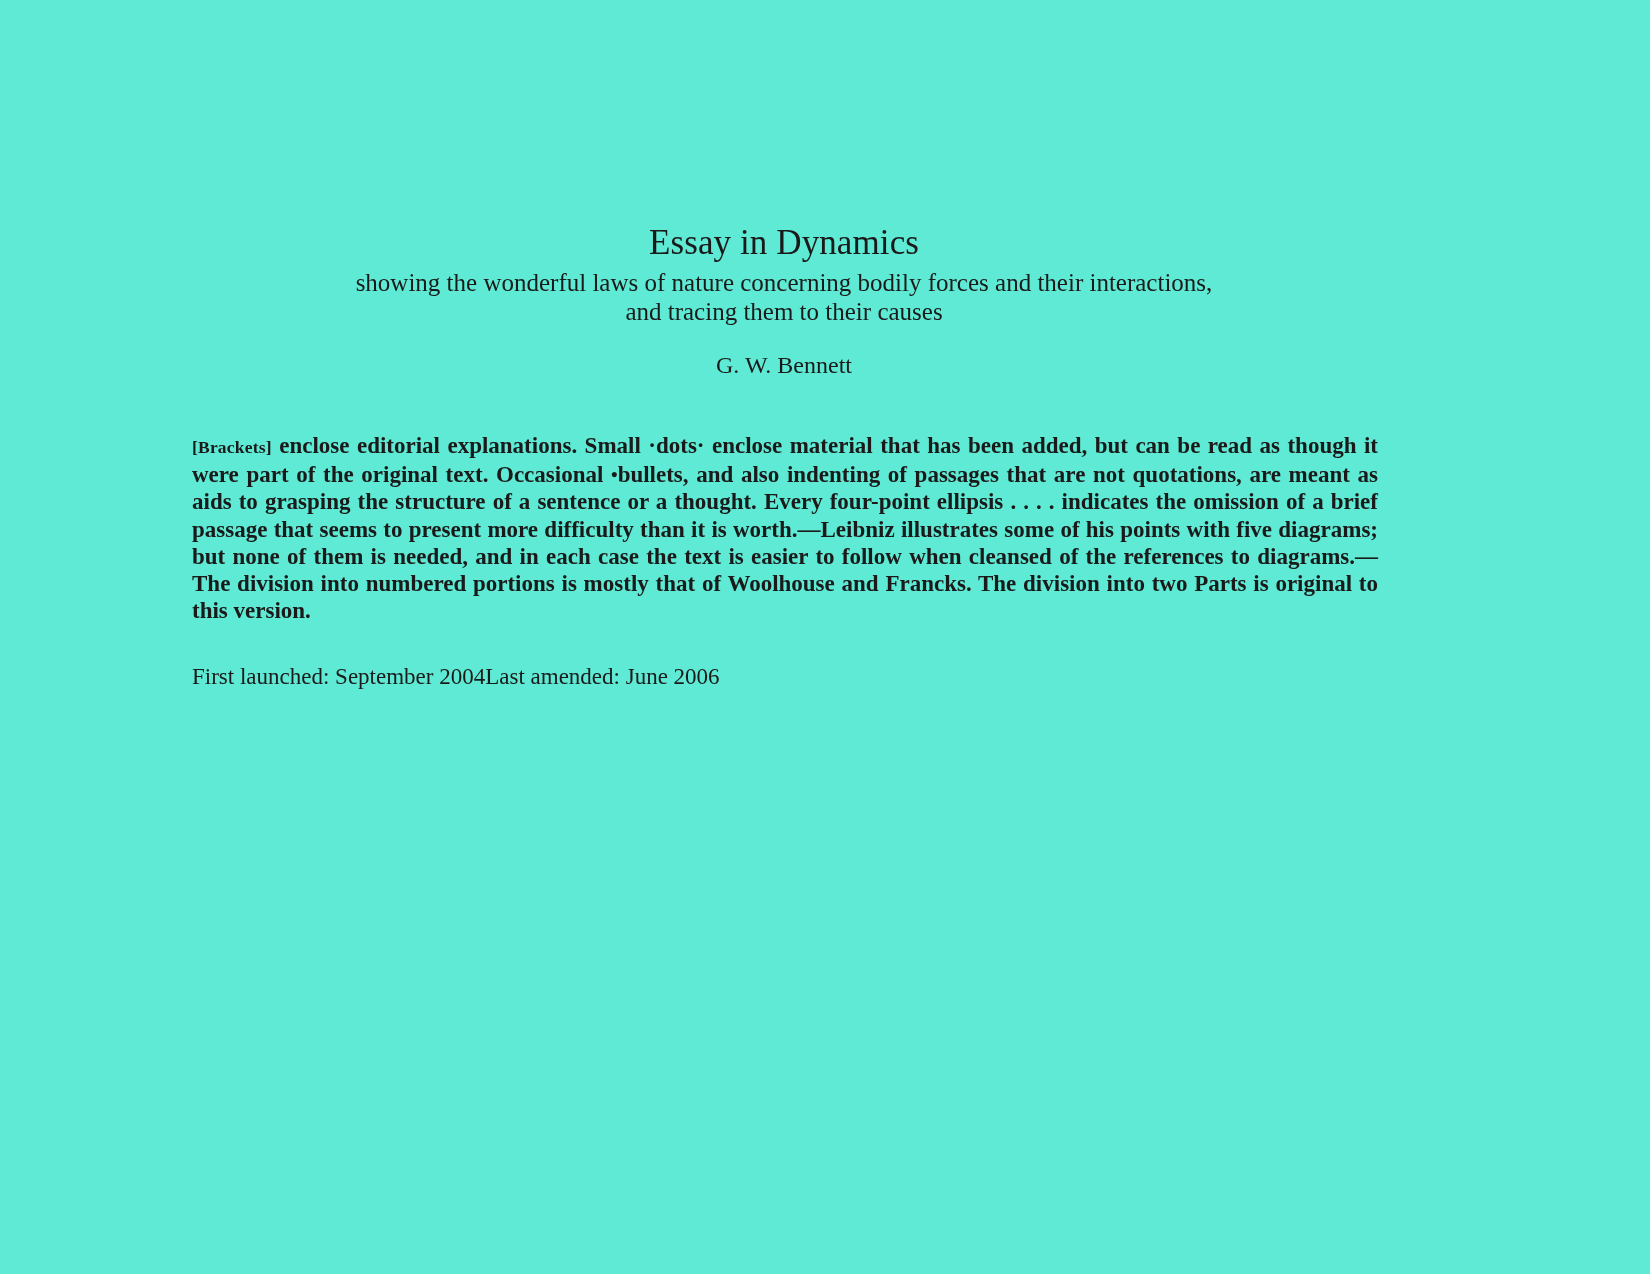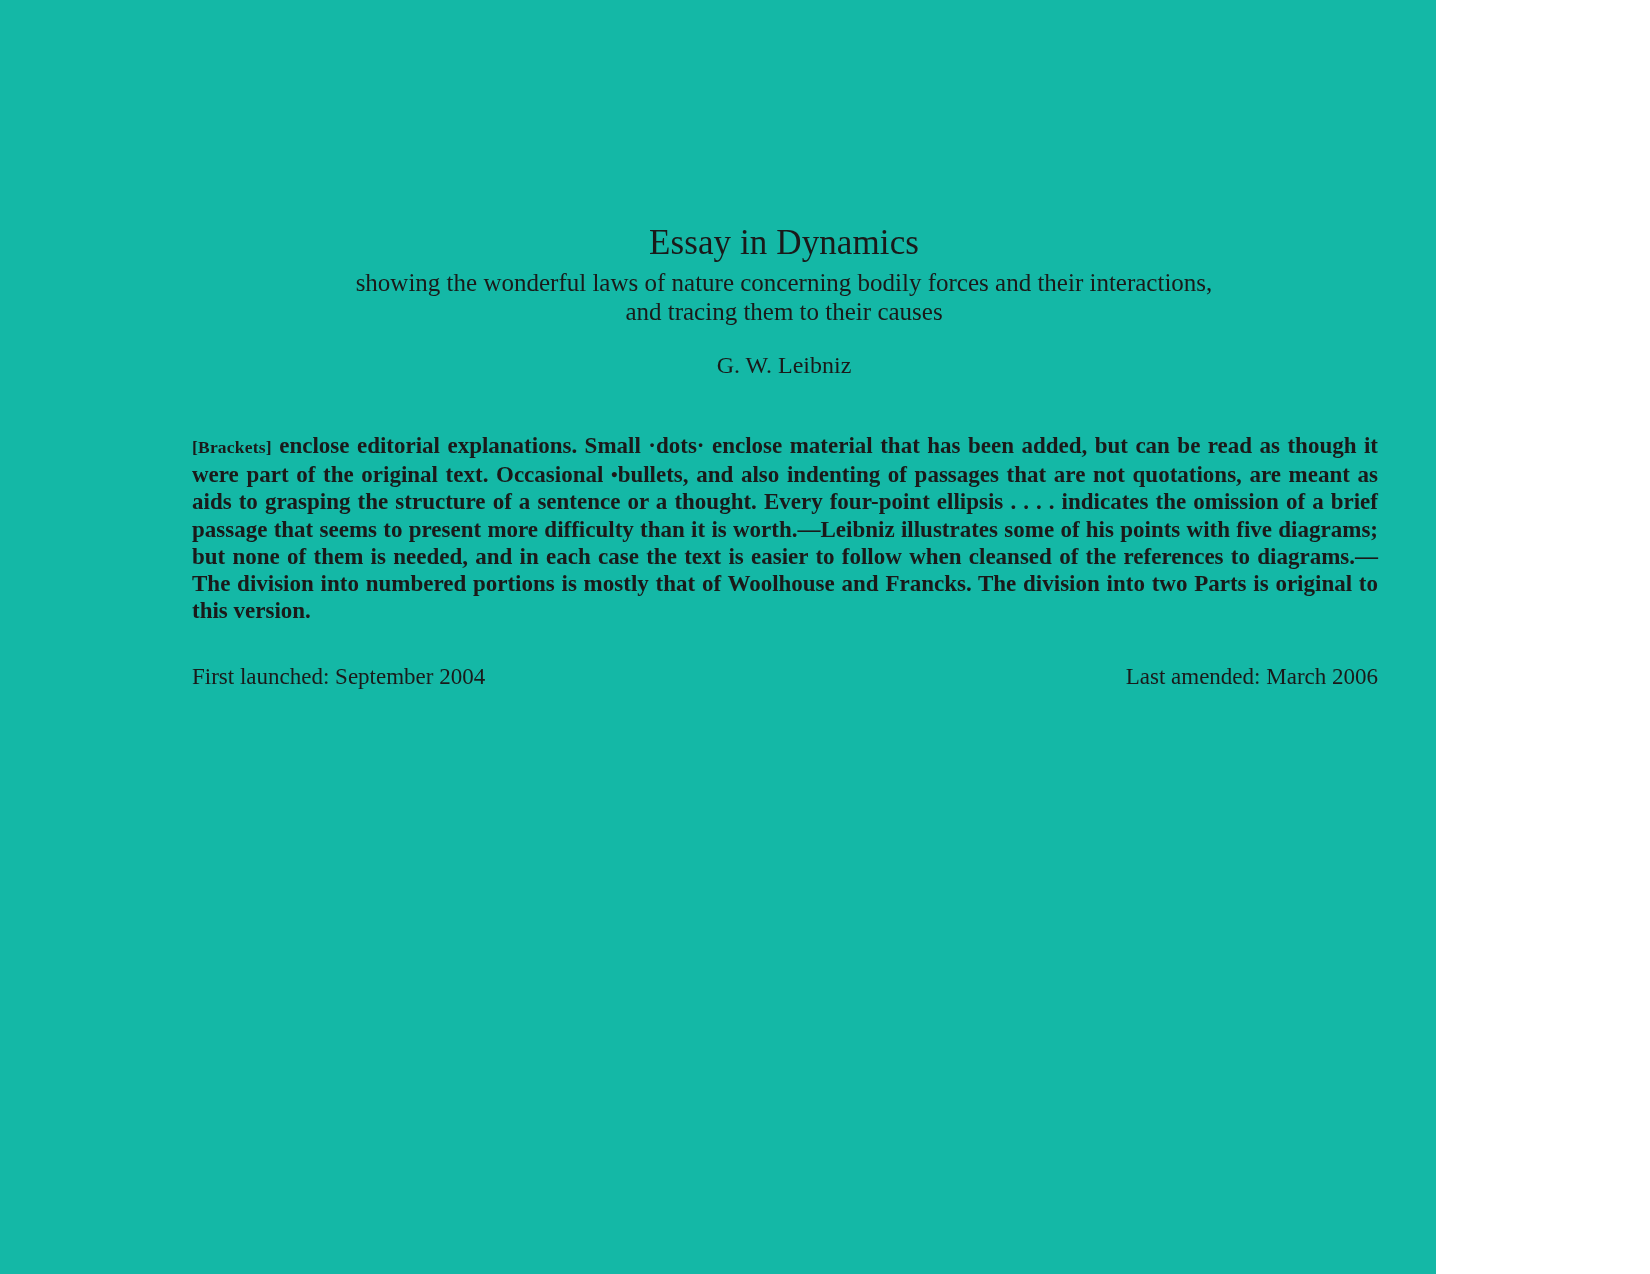--- a/index.html
+++ b/index.html
@@ -9,23 +9,23 @@
   }
   body {
     width: 1650px;
     height: 1274px;
     font-family: "Liberation Serif", "DejaVu Serif", serif;
     color: #1a1a1a;
     -webkit-font-smoothing: antialiased;
   }
   .page {
     position: relative;
-    width: 1436px;
+    width: 1650px;
     height: 1274px;
-    background: #14b8a6;
+    background: #5eead4;
     overflow: hidden;
   }
 
   
   .title-block {
     position: absolute;
     left: 0;
     top: 222px;
     width: 1568px;
     text-align: center;
@@ -85,21 +85,20 @@
     font-size: 19px;
     vertical-align: 1px;
   }
 
   .footer-line {
     position: absolute;
     left: 192px;
     top: 662px;
     width: 1186px;
     display: flex;
-    justify-content: space-between;
     align-items: baseline;
     font-size: 23px;
     line-height: 30px;
   }
   .footer-left, .footer-right {
     white-space: nowrap;
   }
 </style>
 </head>
 <body>
@@ -107,27 +106,27 @@
 <div class="page">
 
   <div class="title-block">
     <h1 class="doc-title">Essay in Dynamics</h1>
     <div class="doc-subtitle">
       <span class="sub-line">showing the wonderful laws of nature concerning bodily forces and their interactions,</span>
       <span class="sub-line">and tracing them to their causes</span>
     </div>
   </div>
 
-  <div class="author">G. W. Leibniz</div>
+  <div class="author">G. W. Bennett</div>
 
   <div class="text-col">
 
     <p class="notes">
       <span class="brackets">[Brackets]</span><span> enclose editorial explanations. Small ·dots· enclose material that has been added, but can be read as though it were part of the original text. Occasional </span><span class="bullet">•</span><span>bullets, and also indenting of passages that are not quotations, are meant as aids to grasping the structure of a sentence or a thought. Every four-point ellipsis . . . . indicates the omission of a brief passage that seems to present more difficulty than it is worth.—Leibniz illustrates some of his points with five diagrams; but none of them is needed, and in each case the text is easier to follow when cleansed of the references to diagrams.—The division into numbered portions is mostly that of Woolhouse and Francks. The division into two Parts is original to this version.</span>
     </p>
   </div>
 
   <div class="footer-line">
     <span class="footer-left">First launched: September 2004</span>
-    <span class="footer-right">Last amended: March 2006</span>
+    <span class="footer-right">Last amended: June 2006</span>
   </div>
 
 </div>
 
 </body></html>

